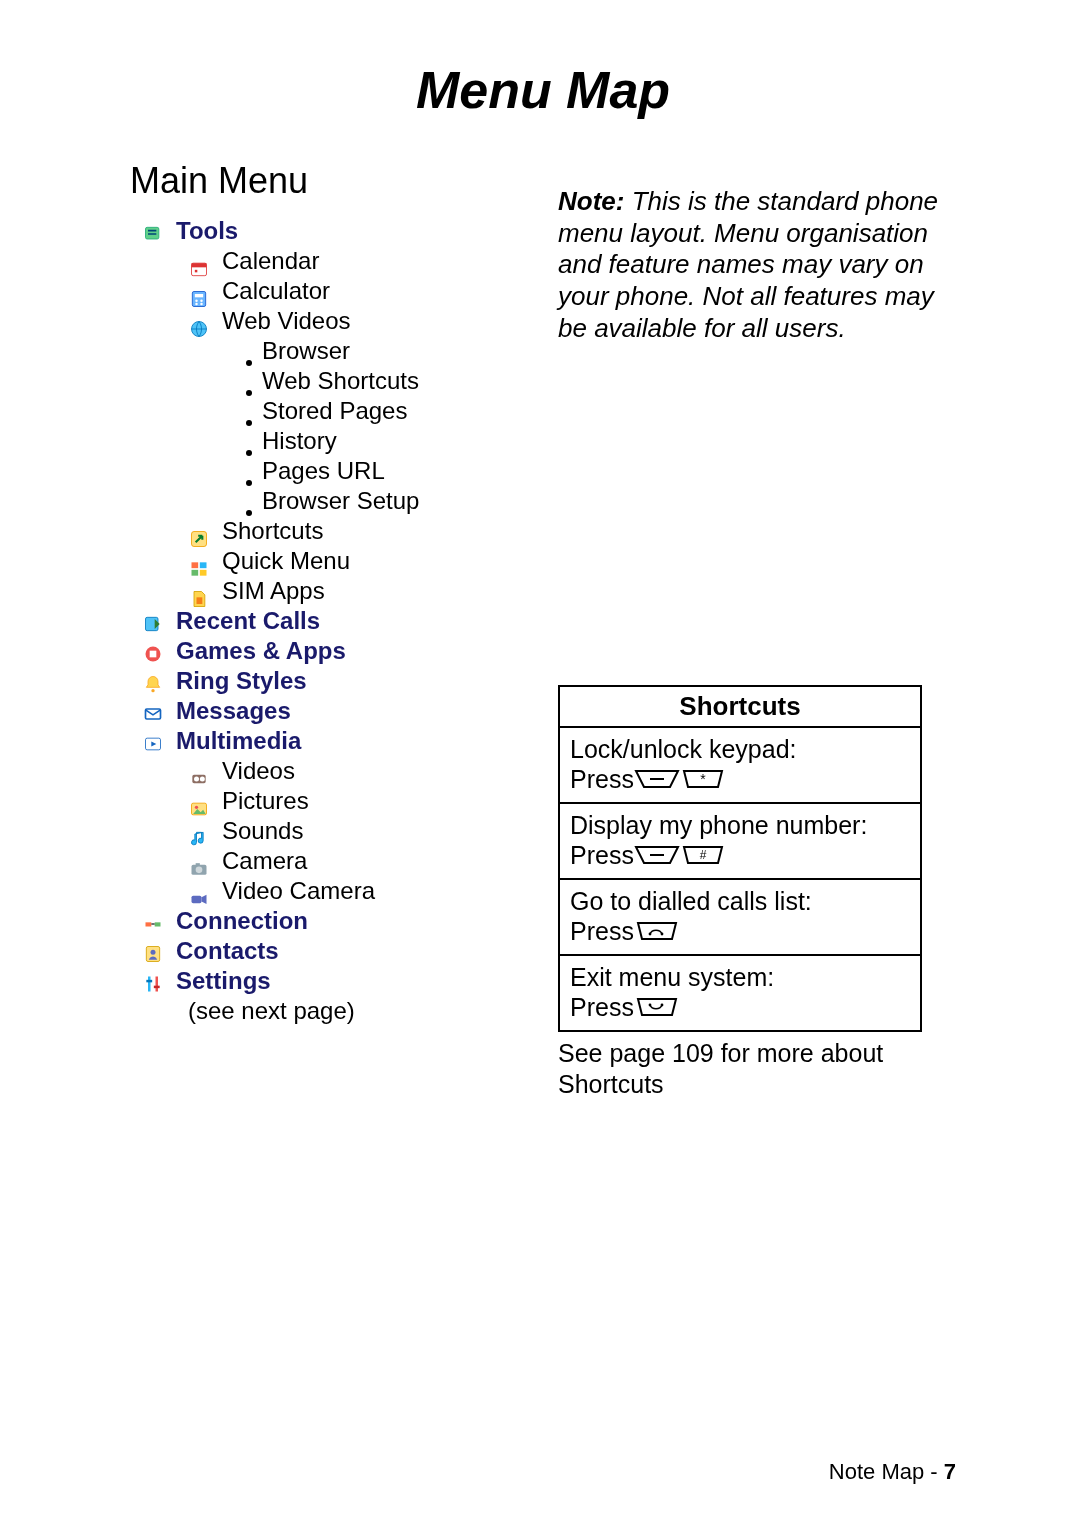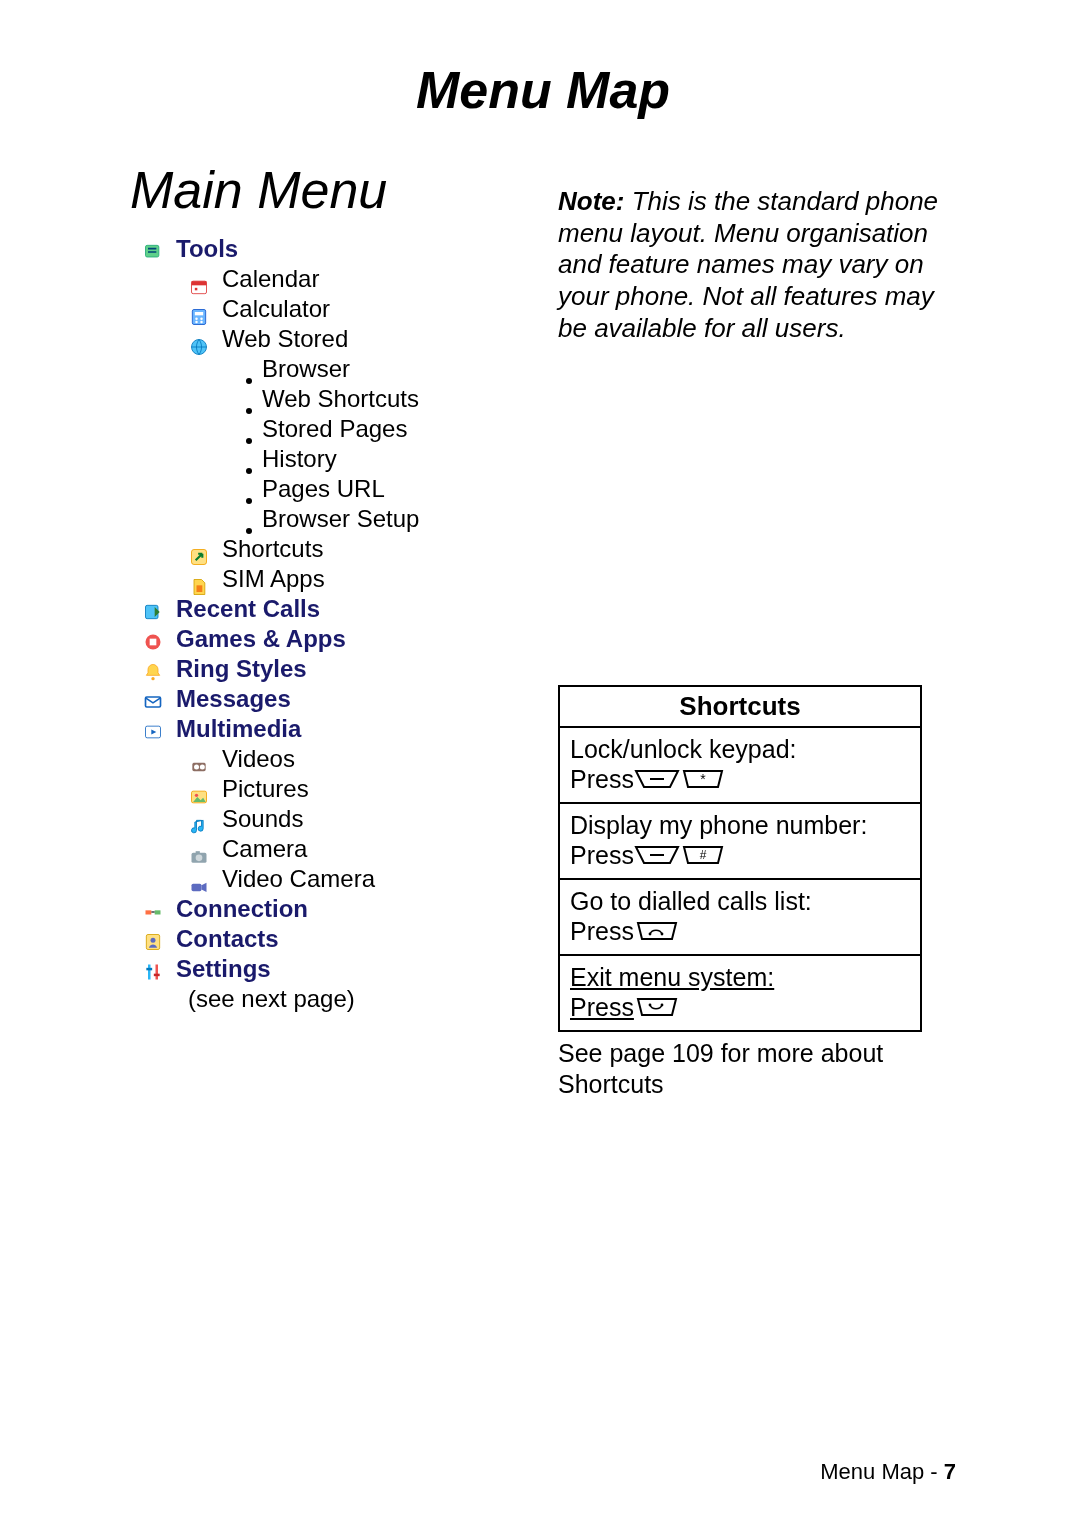--- a/index.html
+++ b/index.html
@@ -25,22 +25,21 @@
     font-size: 52px;
     margin: 0 0 40px 0;
   }
   .columns {
     display: flex;
     gap: 30px;
   }
   .col-left { flex: 1 1 50%; }
   .col-right { flex: 1 1 50%; }
   .section-title {
-    font-style: italic;
-    font-size: 52px;
+    font-size: 36px;
     font-weight: 400;
     margin: 0 0 14px 0;
   }
   .menu {
     font-size: 24px;
     line-height: 1.25;
   }
   .cat {
     display: flex;
     align-items: center;
@@ -87,21 +86,21 @@
     font-size: 26px;
     padding: 4px 10px;
     text-align: center;
   }
   .shortcut-cell {
     border-bottom: 2px solid #000000;
     padding: 6px 10px 8px 10px;
     font-size: 25px;
     line-height: 1.2;
   }
-  .shortcut-cell:last-child { border-bottom: none; text-decoration: underline; }
+  .shortcut-cell:last-child { border-bottom: none; }
   .press-line { display: flex; align-items: center; gap: 0; flex-wrap: wrap; }
   .key-glyph {
     display: inline-block;
     line-height: 0;
   }
   .shortcut-footer {
     font-size: 25px;
     line-height: 1.25;
     margin-top: 6px;
     width: 360px;
@@ -157,21 +156,21 @@
                 <circle cx="9" cy="18" r="1.5" fill="#fff"></circle>
                 <circle cx="15" cy="18" r="1.5" fill="#fff"></circle>
               </svg></span>
             <span class="sub-label">Calculator</span>
           </div>
           <div class="sub">
             <span class="ico"><svg viewBox="0 0 24 24" width="22" height="20">
                 <circle cx="12" cy="12" r="9" fill="#4fc3f7" stroke="#0277bd"></circle>
                 <path d="M3 12h18M12 3c4 5 4 13 0 18M12 3c-4 5-4 13 0 18" stroke="#0277bd" fill="none"></path>
               </svg></span>
-            <span class="sub-label">Web Stored</span>
+            <span class="sub-label">Web Videos</span>
           </div>
           <div class="sub-sub">
             <span class="bullet"></span>
             <span>Browser</span>
           </div>
           <div class="sub-sub">
             <span class="bullet"></span>
             <span>Web Shortcuts</span>
           </div>
           <div class="sub-sub">
@@ -189,20 +188,29 @@
           <div class="sub-sub">
             <span class="bullet"></span>
             <span>Browser Setup</span>
           </div>
           <div class="sub">
             <span class="ico"><svg viewBox="0 0 24 24" width="22" height="20">
                 <rect x="3" y="3" width="18" height="18" rx="3" fill="#ffe082" stroke="#f0a000"></rect>
                 <path d="M8 16L16 8M16 8h-5M16 8v5" stroke="#0a7d2c" stroke-width="2.5" fill="none"></path>
               </svg></span>
             <span class="sub-label">Shortcuts</span>
+          </div>
+          <div class="sub">
+            <span class="ico"><svg viewBox="0 0 24 24" width="22" height="20">
+                <rect x="3" y="4" width="8" height="7" fill="#ff7043"></rect>
+                <rect x="13" y="4" width="8" height="7" fill="#29b6f6"></rect>
+                <rect x="3" y="13" width="8" height="7" fill="#66bb6a"></rect>
+                <rect x="13" y="13" width="8" height="7" fill="#ffca28"></rect>
+              </svg></span>
+            <span class="sub-label">Quick Menu</span>
           </div>
           <div class="sub">
             <span class="ico"><svg viewBox="0 0 24 24" width="22" height="20">
                 <path d="M6 3h9l4 4v14H6z" fill="#ffd54f" stroke="#d4a000"></path>
                 <rect x="9" y="10" width="7" height="8" fill="#f57f17"></rect>
               </svg></span>
             <span class="sub-label">SIM Apps</span>
           </div>
           <div class="cat">
             <span class="ico"><svg viewBox="0 0 24 24" width="22" height="20">
@@ -365,15 +373,15 @@
                   <circle cx="28" cy="10" r="1.4" fill="#000"></circle>
                 </svg></span>
             </div>
           </div>
         </div>
       <p class="shortcut-footer">See page 109 for more about Shortcuts</p>
     </div>
   </div>
 
   <div class="page-footer">
-    <span>Menu Map - </span><span class="pnum">7</span>
+    <span>Note Map - </span><span class="pnum">7</span>
   </div>
 </div>
 
 </body></html>

